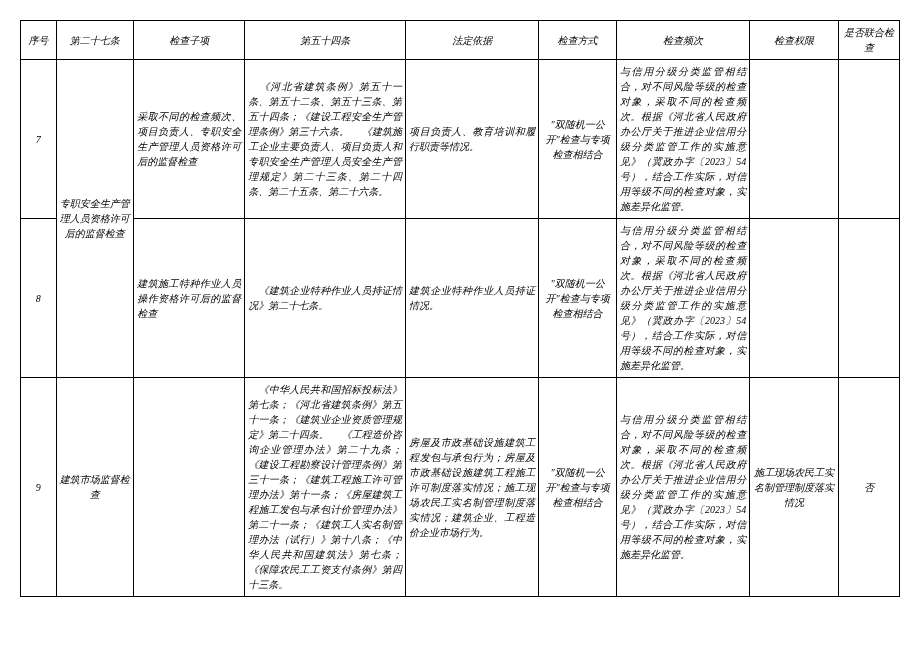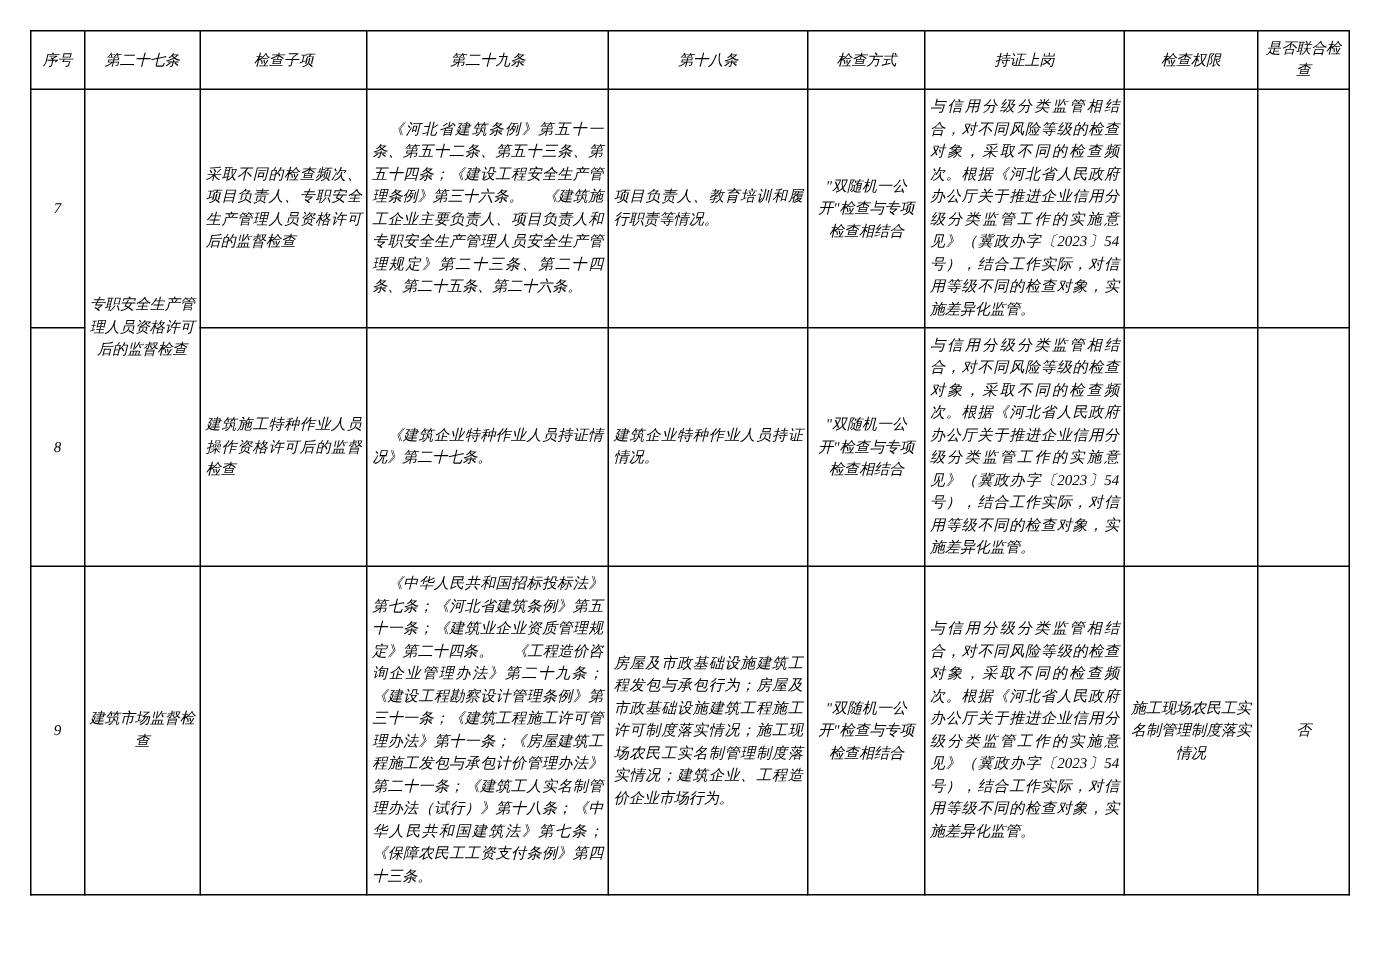--- a/index.html
+++ b/index.html
@@ -54,24 +54,24 @@
     <col class="col-method">
     <col class="col-freq">
     <col class="col-auth">
     <col class="col-joint">
   </colgroup>
   <thead>
     <tr>
       <th>序号</th>
       <th>第二十七条</th>
       <th>检查子项</th>
-      <th>第二十九条</th>
-      <th>第十八条</th>
+      <th>第五十四条</th>
+      <th>法定依据</th>
       <th>检查方式</th>
-      <th>持证上岗</th>
+      <th>检查频次</th>
       <th>检查权限</th>
       <th>是否联合检查</th>
     </tr>
   </thead>
   <tbody>
     <tr>
       <td>7</td>
       <td rowspan="2">专职安全生产管理人员资格许可后的监督检查</td>
       <td class="left-align">采取不同的检查频次、项目负责人、专职安全生产管理人员资格许可后的监督检查</td>
       <td class="left-align">　《河北省建筑条例》第五十一条、第五十二条、第五十三条、第五十四条；《建设工程安全生产管理条例》第三十六条。

